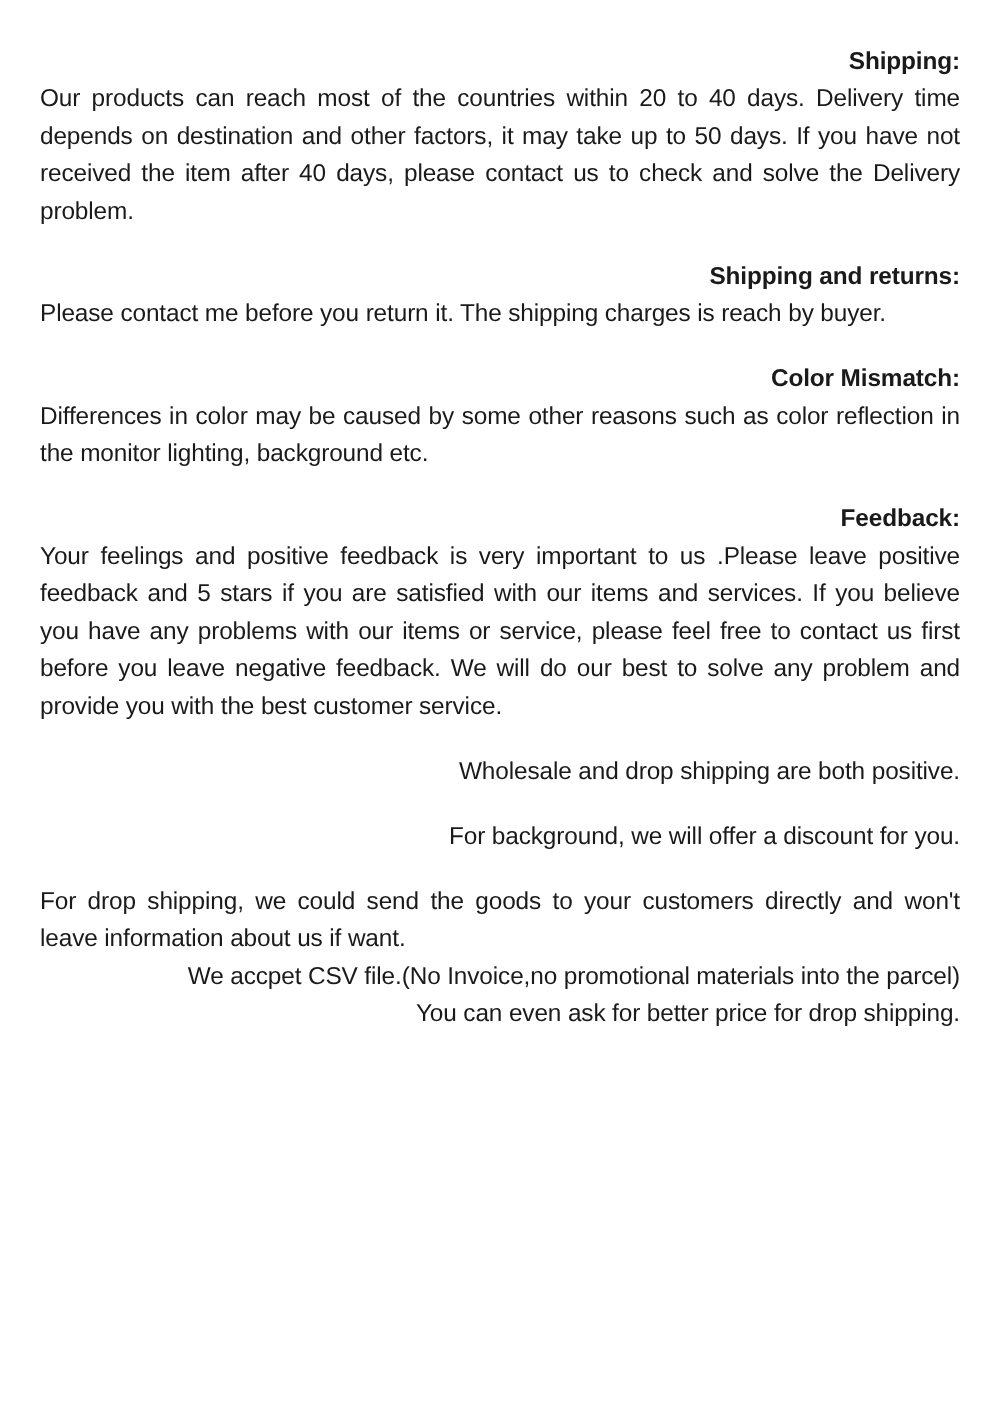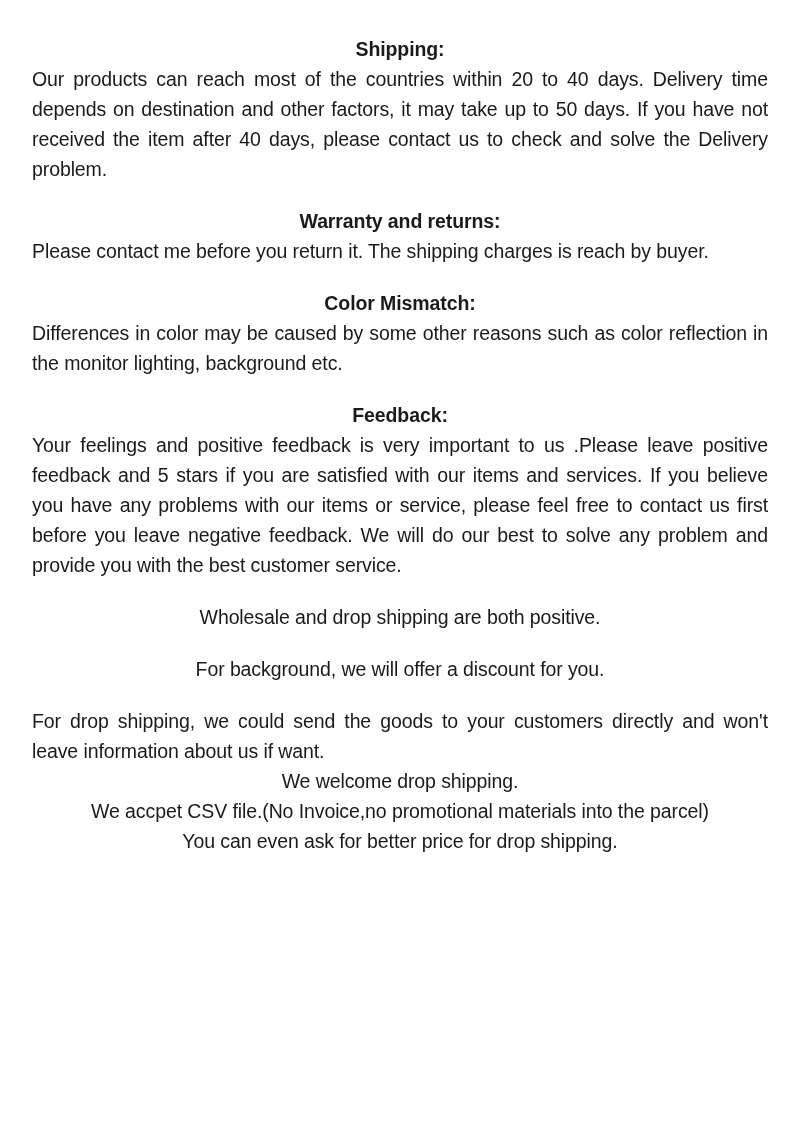--- a/index.html
+++ b/index.html
@@ -33,39 +33,39 @@
     line-height: 30px;
     font-weight: normal;
     color: #1a1a1a;
     letter-spacing: -0.1px;
   }
   p.justified {
     text-align: justify;
     text-align-last: left;
   }
   p.plain {
-    text-align: center;
+    text-align: right;
   }
   .heading {
     font-weight: bold;
   }
 </style>
 </head>
 <body>
 
 <div class="page">
 
   <div class="block">
     <p class="plain heading">Shipping:</p>
     <p class="justified">Our products can reach most of the countries within 20 to 40 days. Delivery time depends on destination and other factors, it may take up to 50 days. If you have not received the item after 40 days, please contact us to check and solve the Delivery problem.</p>
   </div>
 
 
   <div class="block">
-    <p class="plain heading">Warranty and returns:</p>
+    <p class="plain heading">Shipping and returns:</p>
     <p class="justified">Please contact me before you return it. The shipping charges is reach by buyer.</p>
   </div>
 
   <div class="block">
     <p class="plain heading">Color Mismatch:</p>
     <p class="justified">Differences in color may be caused by some other reasons such as color reflection in the monitor lighting, background etc.</p>
   </div>
 
   <div class="block">
     <p class="plain heading">Feedback:</p>
@@ -75,18 +75,17 @@
   <div class="block">
     <p class="plain">Wholesale and drop shipping are both positive.</p>
   </div>
 
   <div class="block">
     <p class="plain">For background, we will offer a discount for you.</p>
   </div>
 
   <div class="block">
     <p class="justified">For drop shipping, we could send the goods to your customers directly and won't leave information about us if want.</p>
-    <p class="plain">We welcome drop shipping.</p>
     <p class="plain">We accpet CSV file.(No Invoice,no promotional materials into the parcel)</p>
     <p class="plain">You can even ask for better price for drop shipping.</p>
   </div>
 
 </div>
 
 </body></html>

